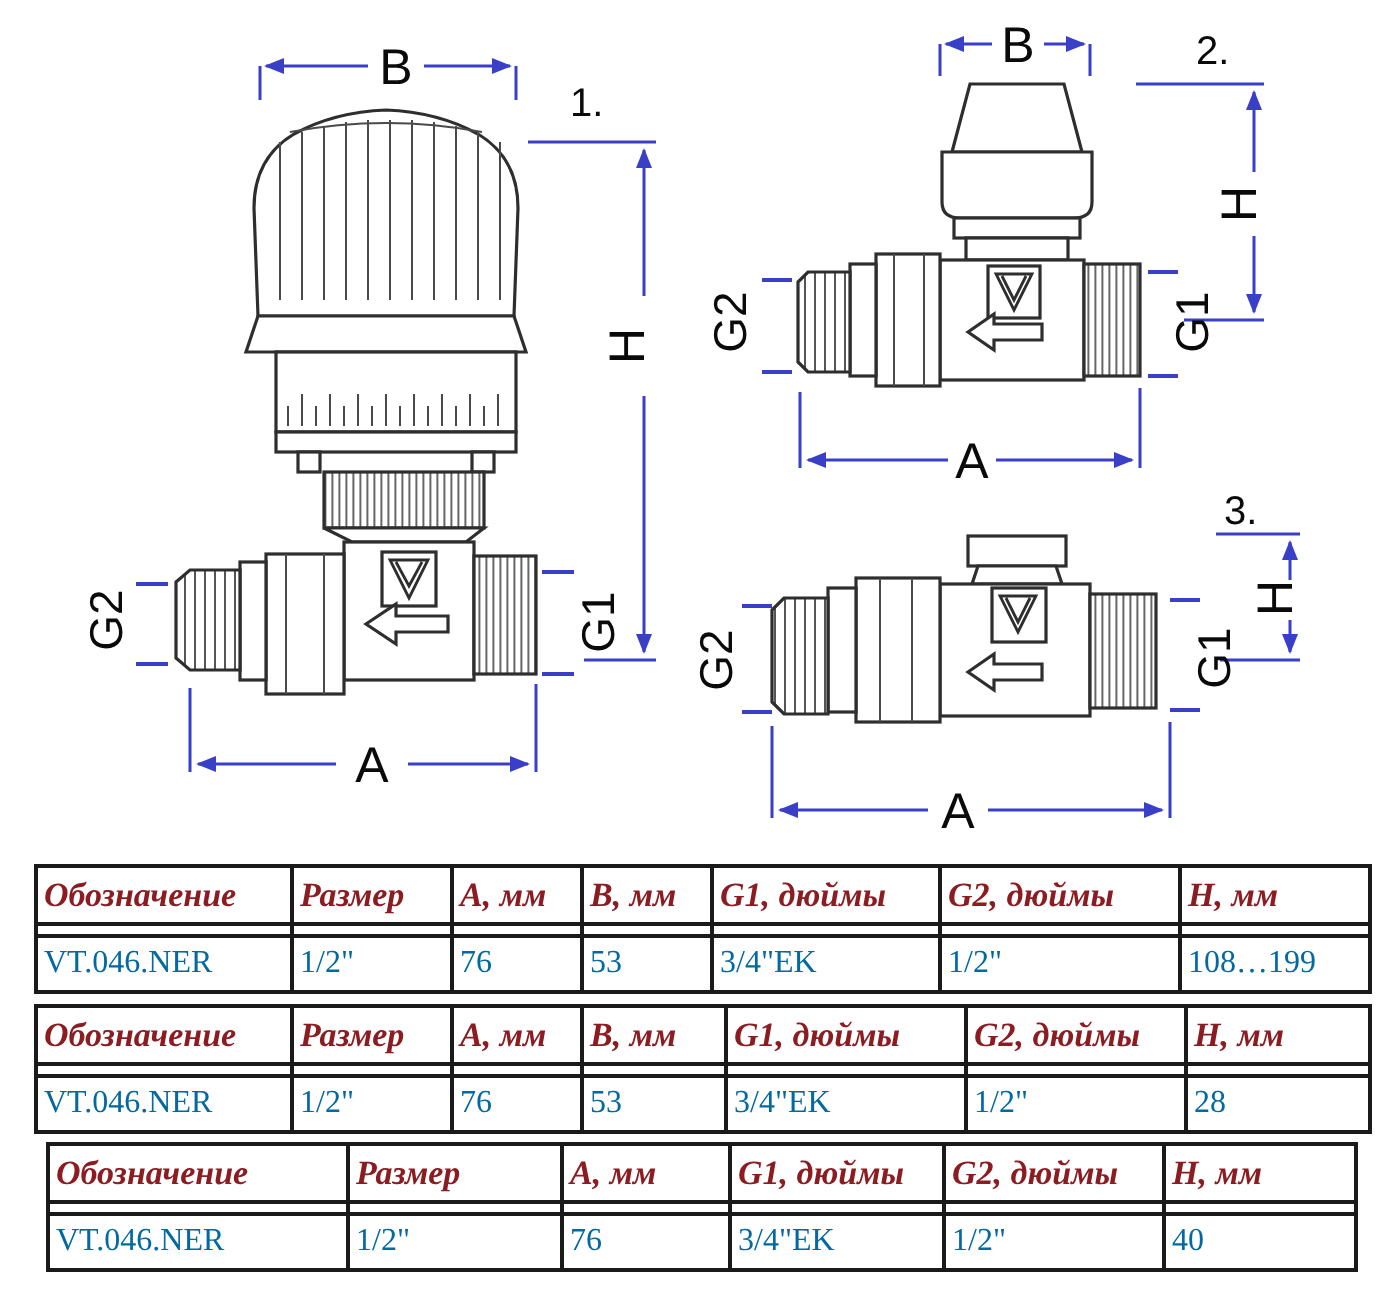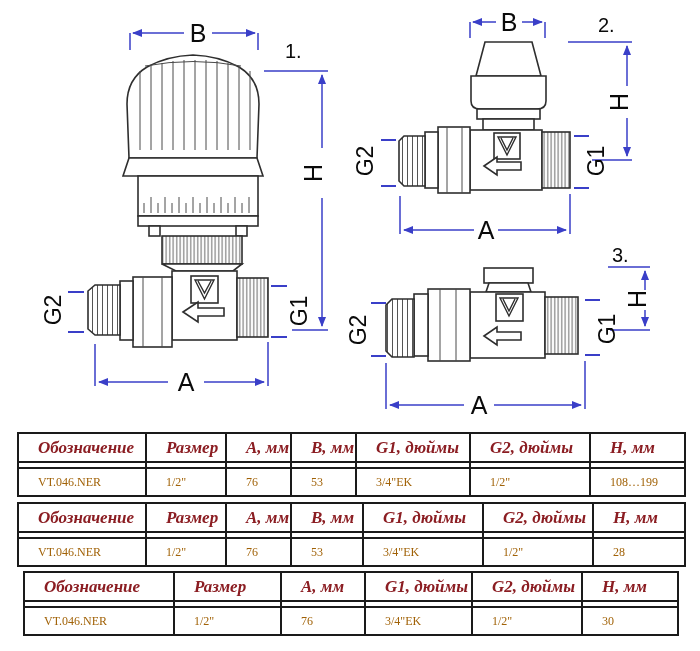--- a/index.html
+++ b/index.html
@@ -11,25 +11,25 @@
   .thread{fill:url(#thr);stroke:#2e2e2e;stroke-width:1.6;}
   .knurl{fill:url(#knu);stroke:#2e2e2e;stroke-width:1.6;}
   .arrowp{fill:#ffffff;stroke:#2e2e2e;stroke-width:1.6;}
   .logoin{fill:none;stroke:#2e2e2e;stroke-width:1.4;}
   .dim{stroke:#3a3fc8;stroke-width:1.5;fill:none;}
   .dimt{stroke:#3a3fc8;stroke-width:2;fill:none;}
   .lbl{font:25px "Liberation Sans",sans-serif;fill:#0a0a0a;}
   .g{font:23px "Liberation Sans",sans-serif;fill:#0a0a0a;}
   .num{font:20px "Liberation Sans",sans-serif;fill:#0a0a0a;}
   .spec{position:absolute;border-collapse:collapse;table-layout:fixed;background:#fff;}
-  .spec th,.spec td{border:2px solid #1a1a1a;padding:0 4px 0 19px;overflow:hidden;white-space:nowrap;}
+  .spec th,.spec td{border:2px solid #1a1a1a;padding:0 4px 0 3px;overflow:hidden;white-space:nowrap;}
   .spec tr.hd th{font-family:"Liberation Serif",serif;font-style:italic;font-weight:600;
                  font-size:17px;color:#8b1d22;text-align:left;height:27px;}
   .spec tr.gap td{height:4px;padding:0;}
-  .spec tr.dt td{font-family:"Liberation Serif",serif;font-size:12px;color:#a16207;height:26px;}
+  .spec tr.dt td{font-family:"Liberation Serif",serif;font-size:16px;color:#0369a1;height:26px;}
   #t1{left:17px;top:432px;width:669px;}
   #t2{left:17px;top:502px;width:669px;}
   #t3{left:23px;top:571px;width:654px;}
 </style>
 </head>
 <body>
 
 <div id="canvas">
 
   <svg width="700" height="428" viewBox="0 0 700 428" xmlns="http://www.w3.org/2000/svg">
@@ -307,18 +307,18 @@
           <td></td>
           <td></td>
           <td></td>
     </tr>
     <tr class="dt">
       <td>VT.046.NER</td>
       <td>1/2"</td>
       <td>76</td>
       <td>3/4"EK</td>
       <td>1/2"</td>
-      <td>30</td>
+      <td>40</td>
     </tr>
   </tbody>
     </table>
 
 </div>
 
 </body></html>

